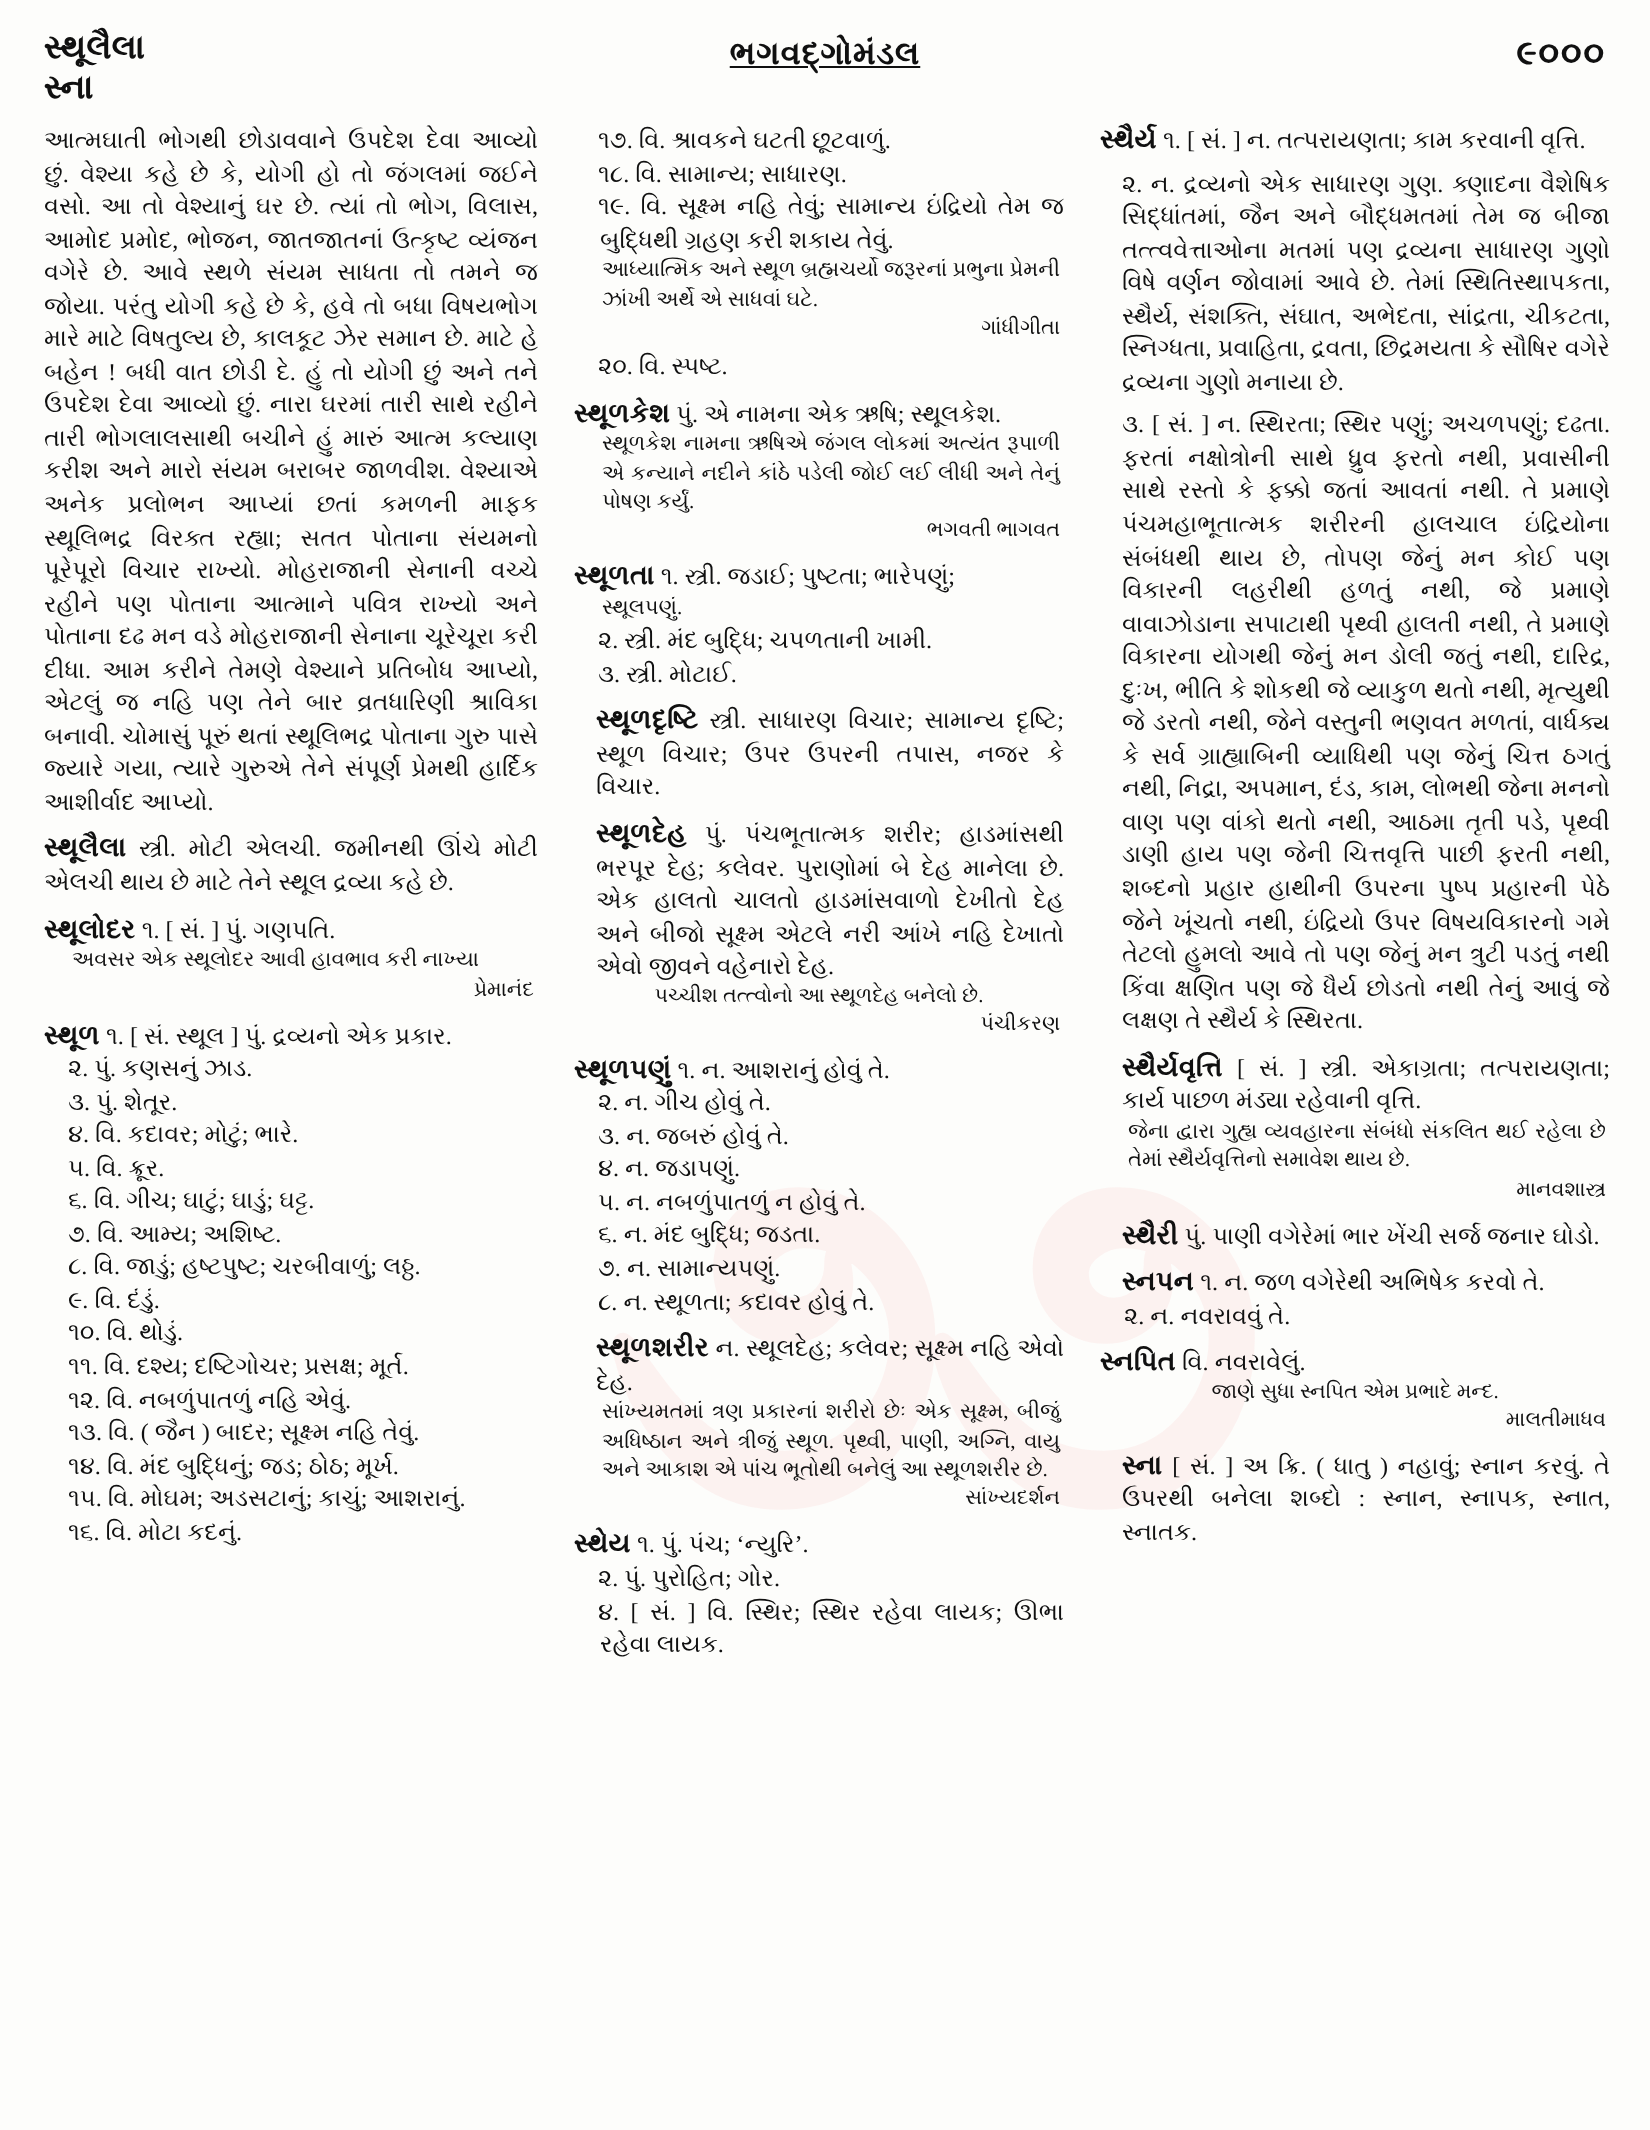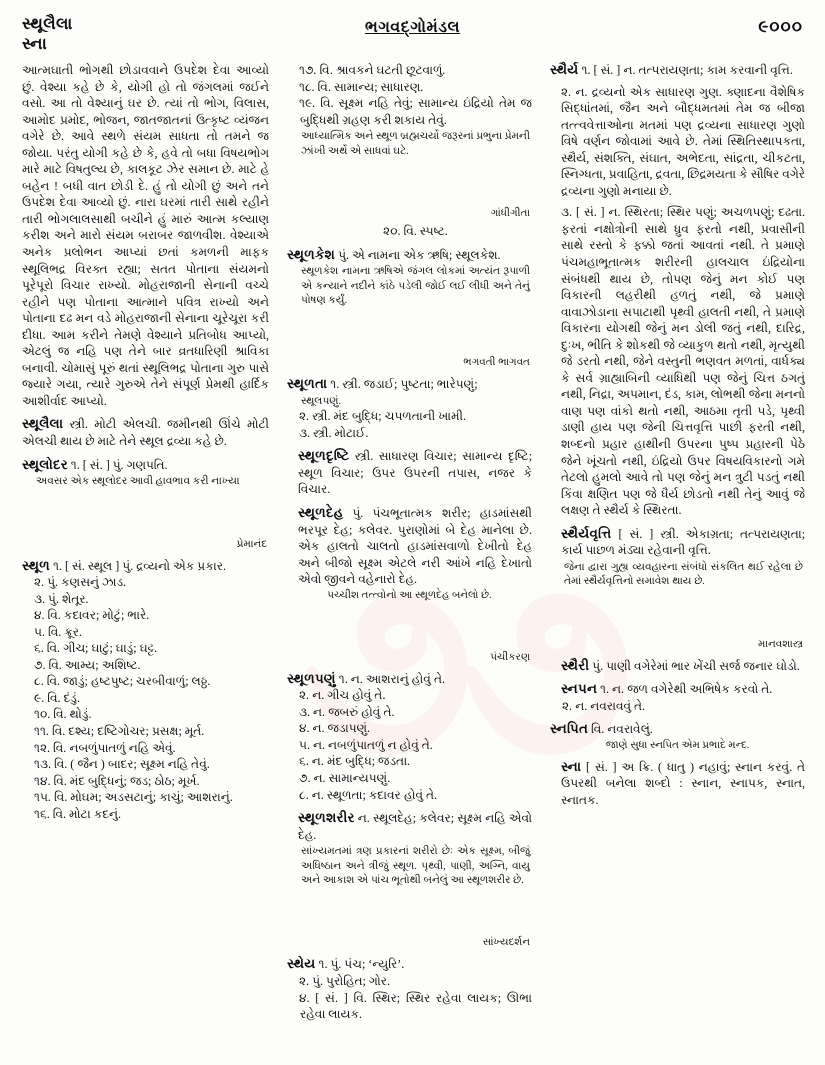--- a/index.html
+++ b/index.html
@@ -131,36 +131,35 @@
     padding-left: 14px;
     padding-right: 2px;
     text-align: justify;
     margin-top: 1px;
   }
   .cite {
     font-size: 10.4px;
     text-align: right;
     padding-right: 2px;
     line-height: 14px;
-    margin-top: 48px;
   }
   .cite-center {
     font-size: 10.4px;
     text-align: center;
     line-height: 14px;
   }
   .run-on {
     text-align: justify;
   }
   .hang2 {
     padding-left: 11px;
     text-indent: 0;
     text-align: justify;
   }
-  .tight { margin-top: 3px; text-align: center; }
+  .tight { margin-top: 3px; }
 </style>
 </head>
 <body>
 
 <div class="page">
 
   <div class="watermark">
     <div class="watermark-text">૭૭</div>
   </div>
 
@@ -333,20 +332,21 @@
         </p>
         <p class="sense">૨. ન. નવરાવવું તે.</p>
       </div>
 
       <div class="entry">
         <p class="run-on">
           <span class="hw">સ્નપિત</span>
           <span>વિ. નવરાવેલું.</span>
         </p>
         <p class="cite-center">જાણે સુધા સ્નપિત એમ પ્રભાદે મન્દ.</p>
+        <p class="cite">માલતીમાધવ</p>
       </div>
 
       <div class="entry">
         <p class="hang2">
           <span class="hw">સ્ના</span>
           <span>[ સં. ] અ ક્રિ. ( ધાતુ ) નહાવું; સ્નાન કરવું. તે ઉપરથી બનેલા શબ્દો : સ્નાન, સ્નાપક, સ્નાત, સ્નાતક.</span>
         </p>
       </div>
 
     </div>

